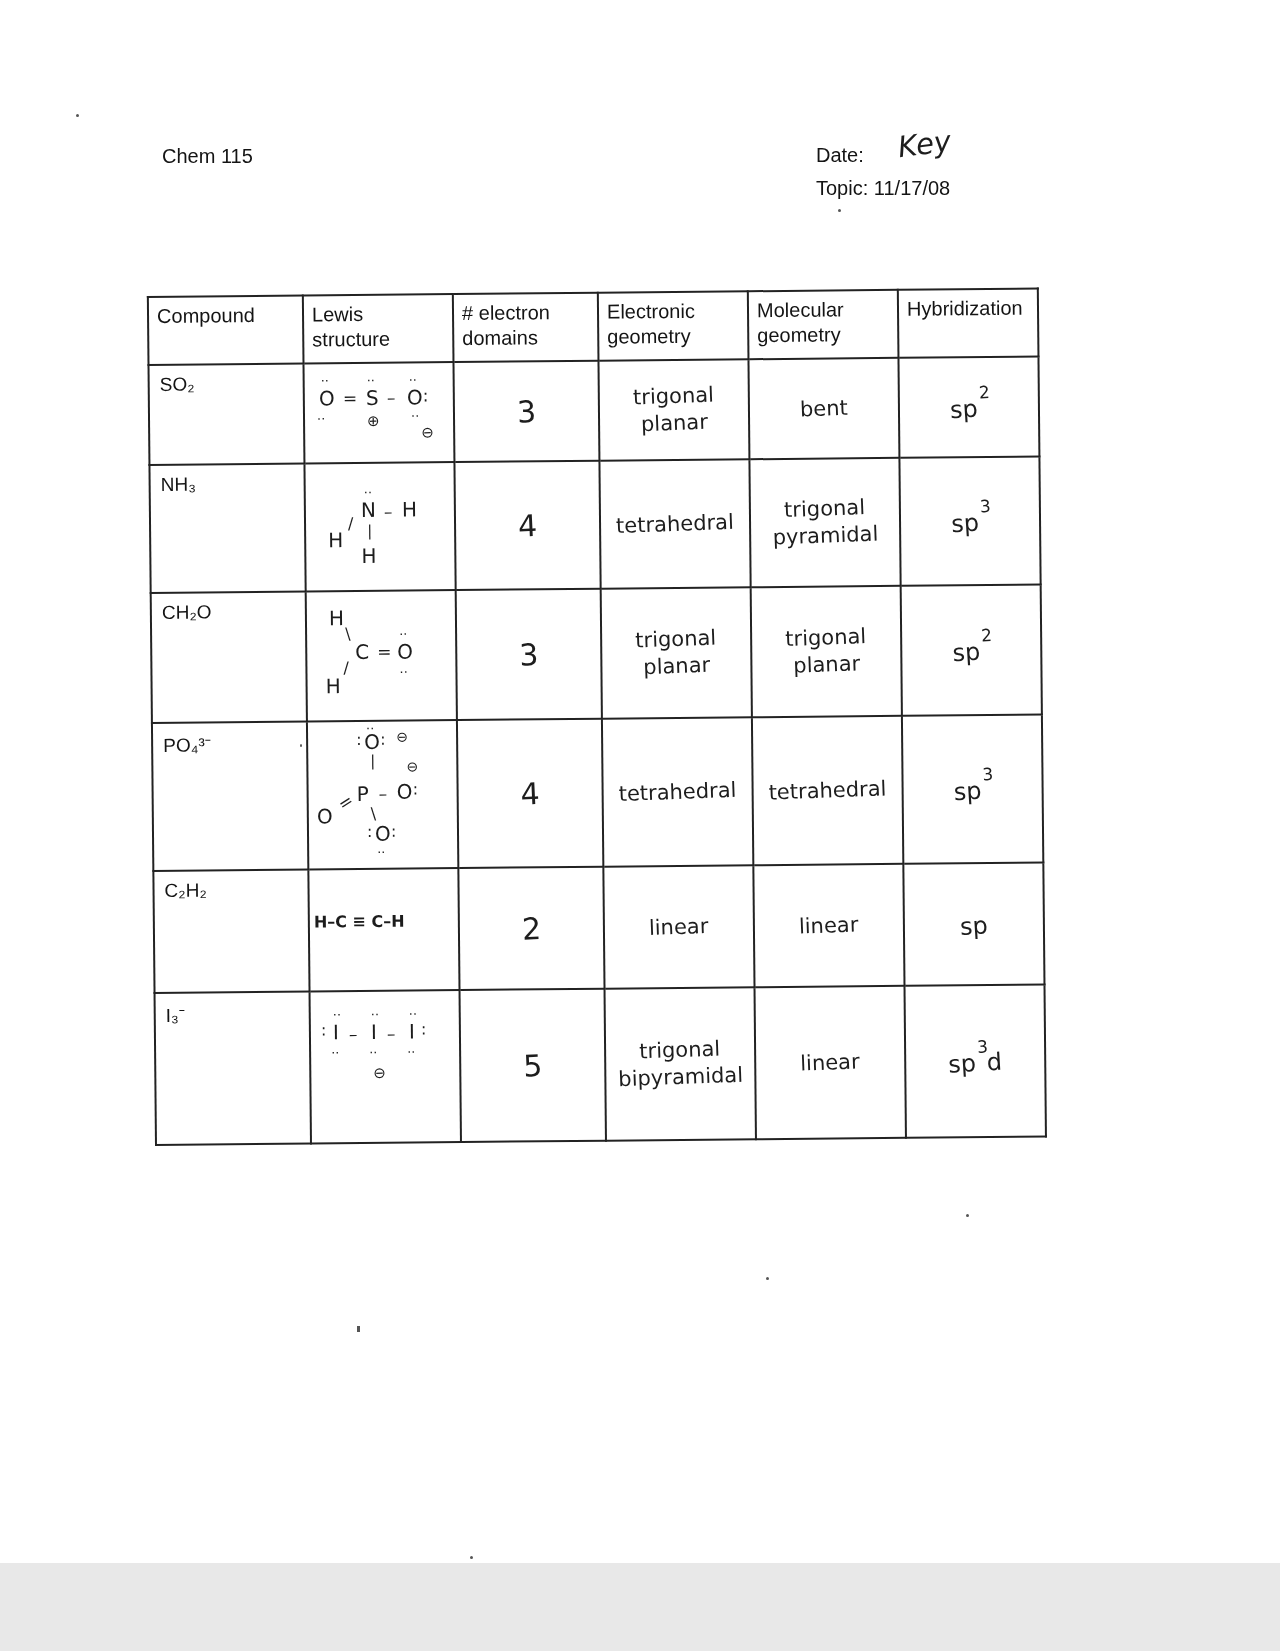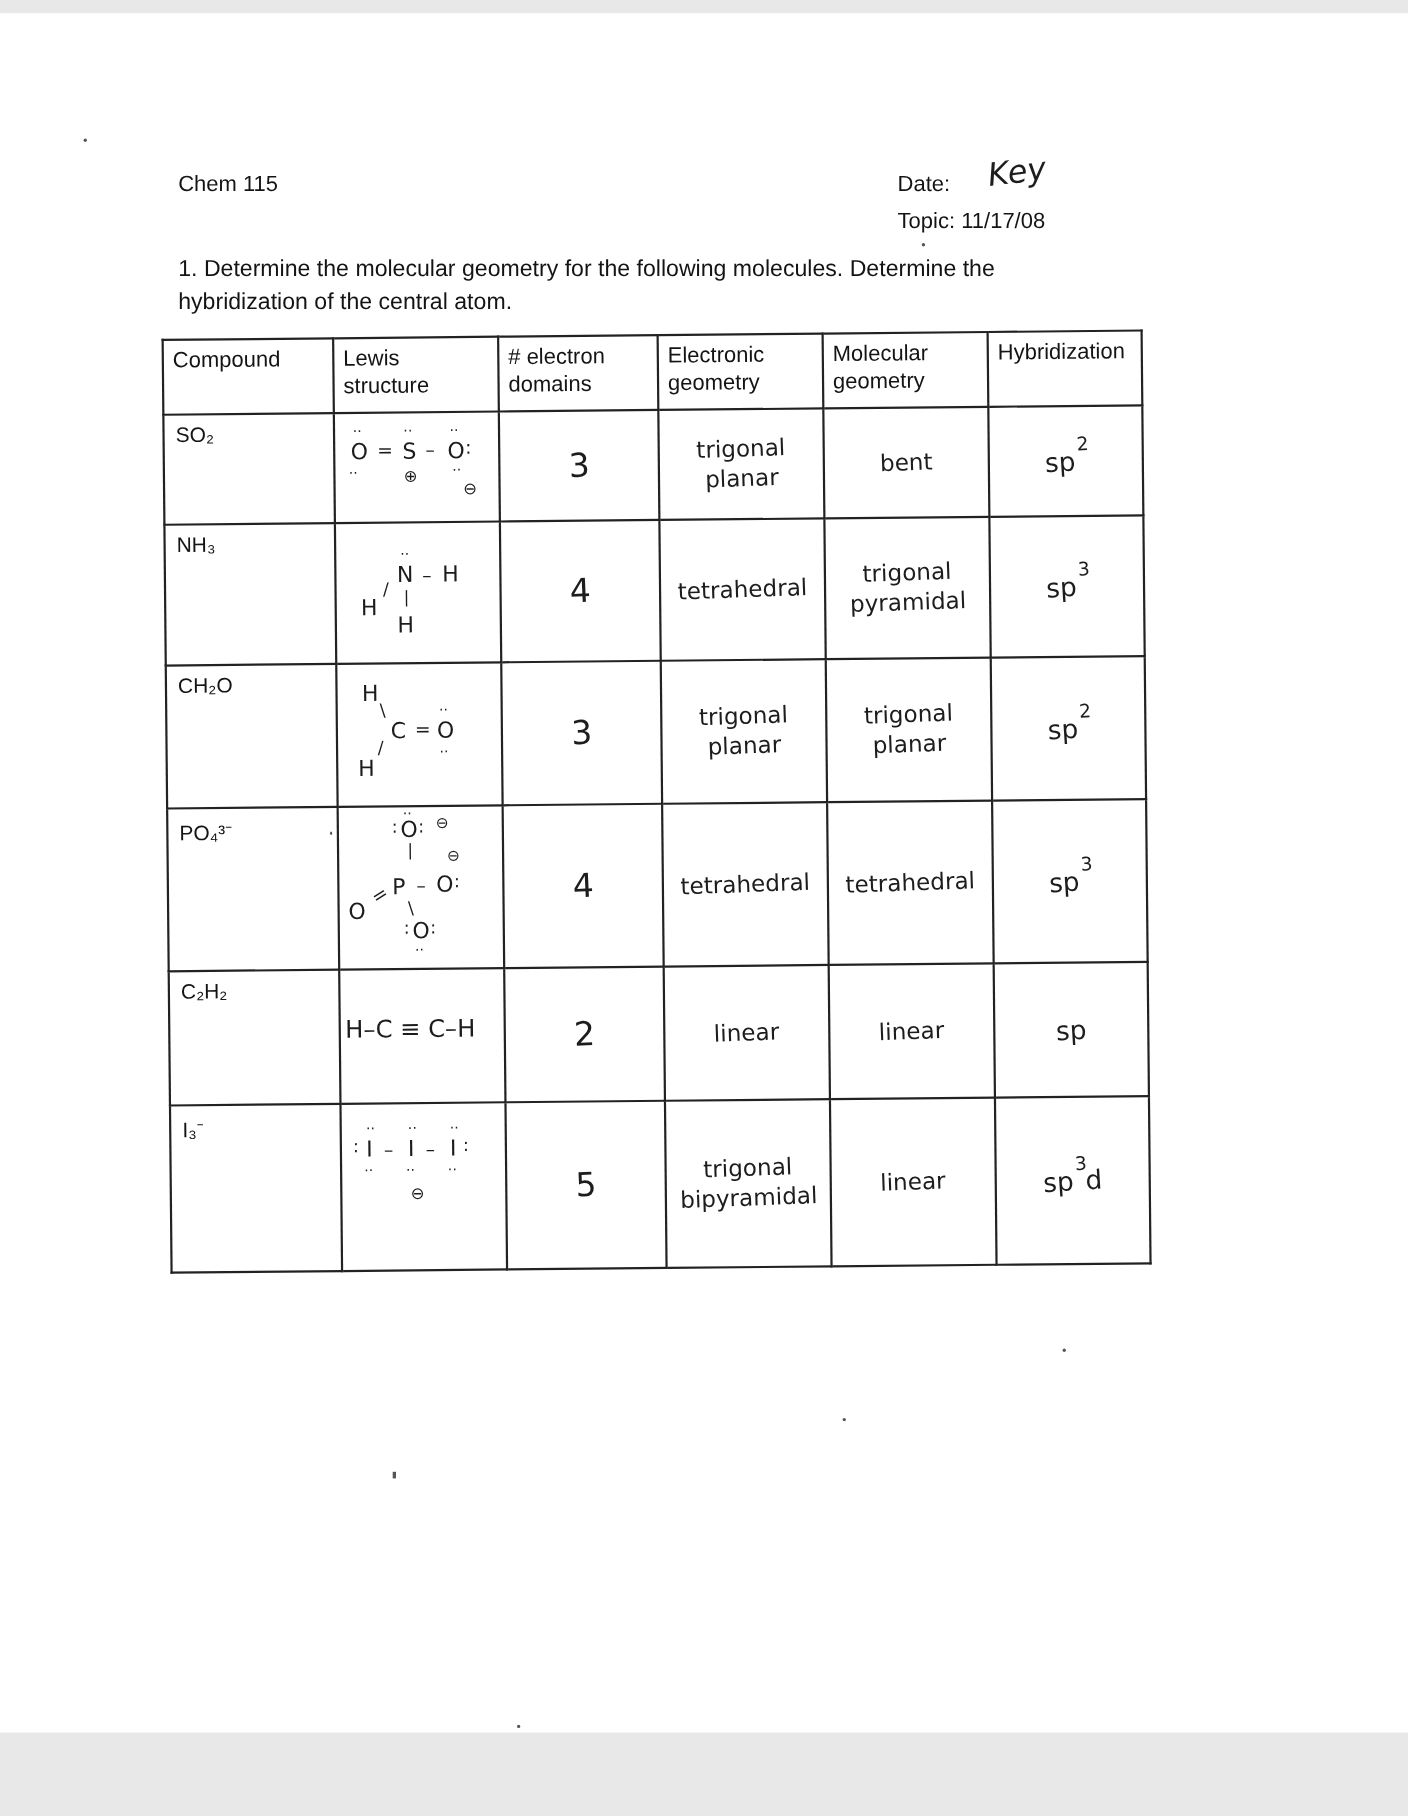--- a/index.html
+++ b/index.html
@@ -1,19 +1,19 @@
 <!DOCTYPE html>
 <html><head>
 <meta charset="utf-8">
 <style>
   html,body{margin:0;padding:0;background:#e8e8e8;}
   .page{
     position:relative;width:1280px;height:1563px;background:#ffffff;
     font-family:"Liberation Sans",sans-serif;color:#141414;overflow:hidden;
-    margin:12px auto;
+    margin:0 auto;
   }
   
   .hdr-left{position:absolute;left:162px;top:142px;font-size:20px;line-height:28px;}
   .hdr-right{position:absolute;left:816px;top:136px;font-size:20px;line-height:33px;}
   .hand{font-family:"DejaVu Sans",sans-serif;color:#1d1d1d;}
   .name-hand{
     display:inline-block;font-size:29px;font-style:italic;
     transform:rotate(-7deg);margin-left:34px;position:relative;top:-8px;
   }
   .question{position:absolute;left:162px;top:218px;width:840px;font-size:21px;line-height:30px;}
@@ -57,24 +57,20 @@
   <div class="hdr-right">
     <div>
       <span>Date:</span><span class="hand name-hand">Key</span>
     </div>
     <div>
       <span>Topic:</span>
       <span>11/17/08</span>
     </div>
   </div>
 
-  <div class="question">
-    <span>1. Determine the molecular geometry for the following molecules. Determine the</span><br>
-    <span>hybridization of the central atom.</span>
-  </div>
 
   <div class="tbl-wrap">
     <table>
       <colgroup>
         <col style="width:155px">
           <col style="width:150px">
           <col style="width:145px">
         <col style="width:150px">
           <col style="width:150px">
           <col style="width:140px">
@@ -179,21 +175,21 @@
             </td>
           <td class="mid"><span class="hand dom">4</span></td>
           <td class="mid"><span class="hand geo">tetrahedral</span></td>
           <td class="mid"><span class="hand geo">tetrahedral</span></td>
           <td class="mid"><span class="hand hyb"><span>sp</span><sup>3</sup><span></span></span></td>
         </tr>
         <tr style="height:122px;">
           <td class="compound">C₂H₂</td>
           <td class="lewis">
               <div class="lewis-box">
-                <span class="lw" style="left: 4px; top: 44px; font-size: 22px;">H–C ≡ C–H</span>
+                <span class="lw" style="left: 4px; top: 44px; font-size: 16px; font-weight: bold;">H–C ≡ C–H</span>
               </div>
             </td>
           <td class="mid"><span class="hand dom">2</span></td>
           <td class="mid"><span class="hand geo">linear</span></td>
           <td class="mid"><span class="hand geo">linear</span></td>
           <td class="mid"><span class="hand hyb"><span>sp</span><sup></sup><span></span></span></td>
         </tr>
         <tr style="height:152px;">
           <td class="compound">I₃⁻</td>
           <td class="lewis">

